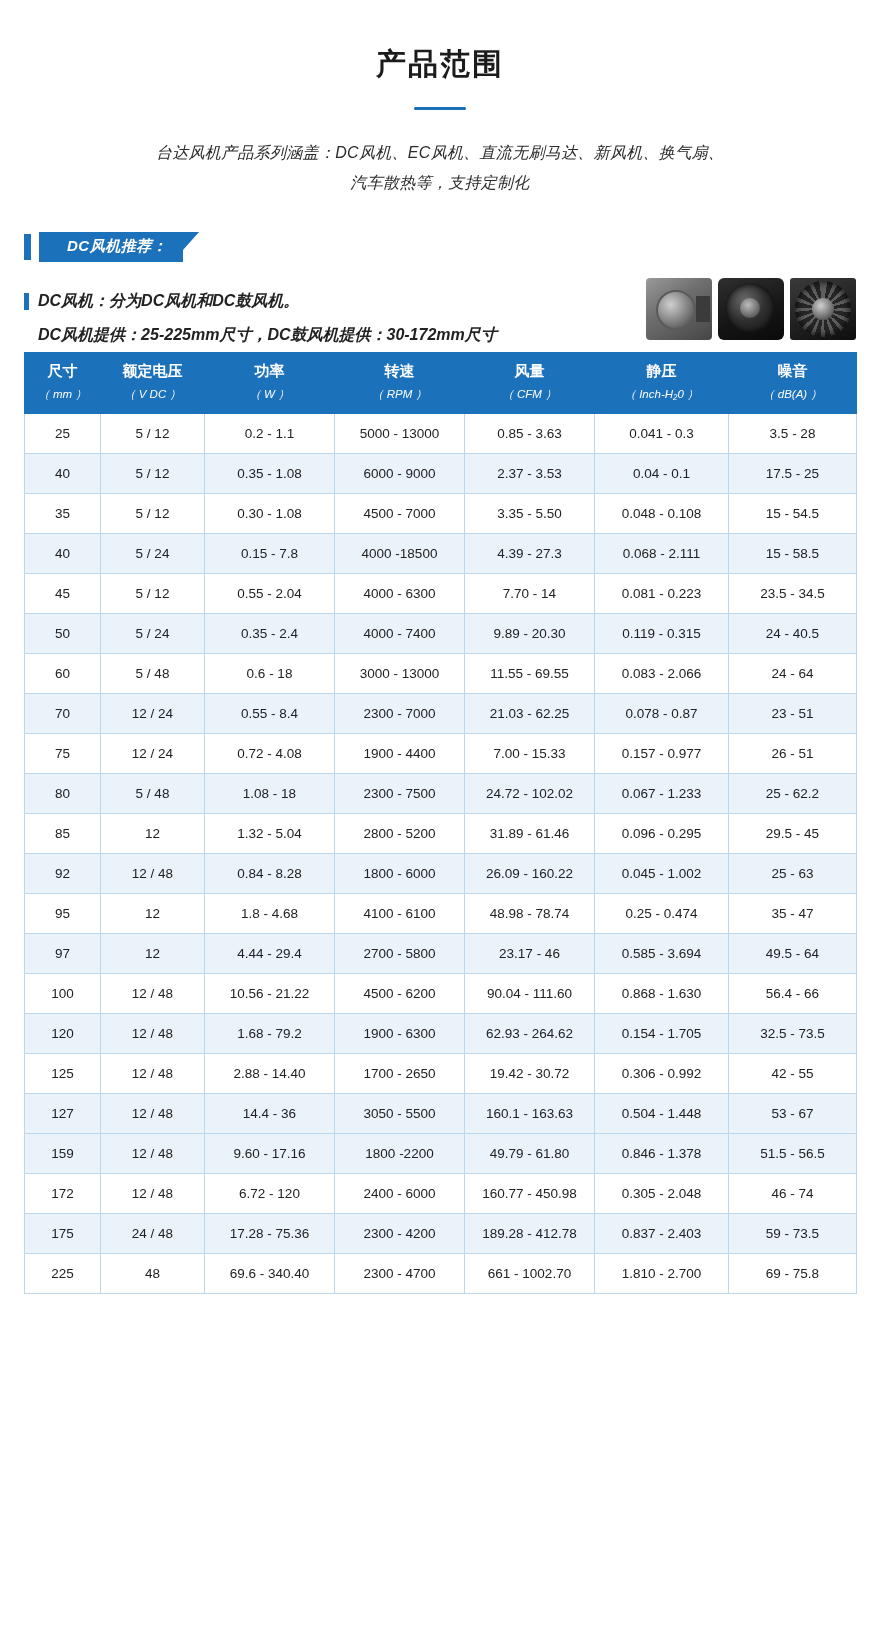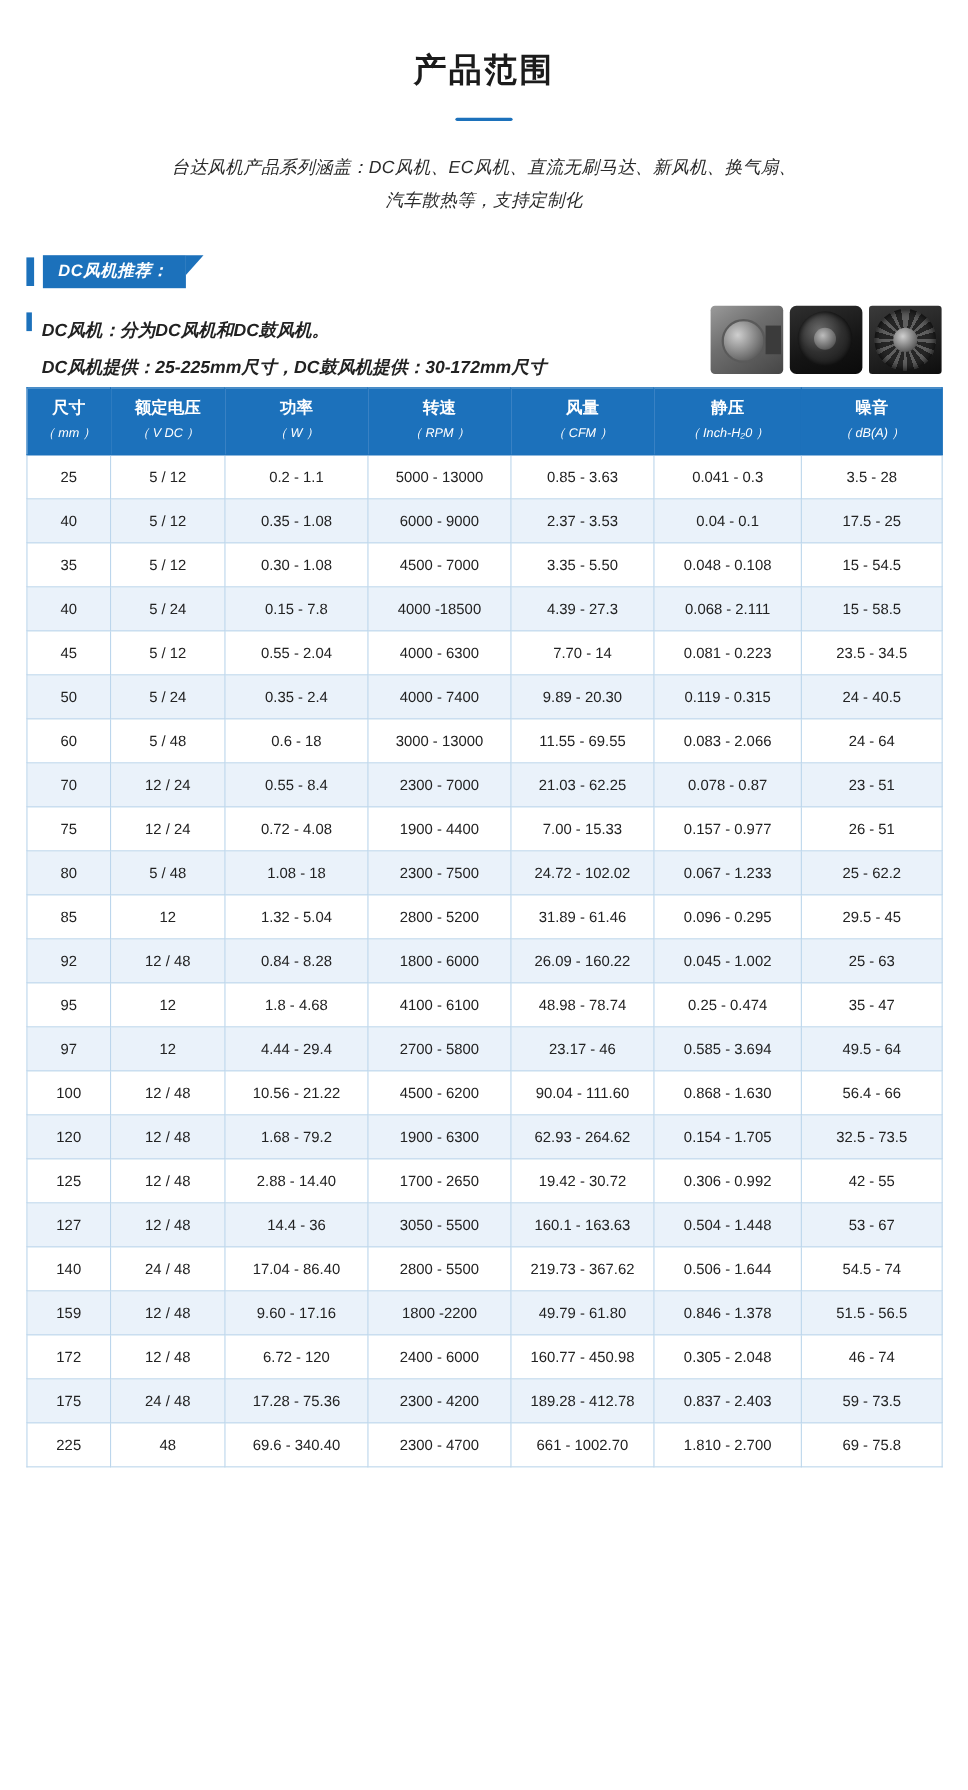--- a/index.html
+++ b/index.html
@@ -57,42 +57,42 @@
     background: #1c71bb;
     margin-right: 8px;
   }
   .tag {
     position: relative;
     background: #1c71bb;
     color: #ffffff;
     font-size: 15px;
     font-style: italic;
     font-weight: bold;
-    padding: 5px 16px 6px 14px;
+    padding: 5px 16px 6px 28px;
     letter-spacing: .5px;
   }
   .tag::after {
     content: "";
     position: absolute;
     right: -16px;
     top: 0;
     width: 0;
     height: 0;
     border-top: 18px solid #1c71bb;
     border-bottom: 19px solid transparent;
     border-right: 16px solid transparent;
   }
   
   .desc-block {
     margin: 22px 0 0 24px;
     position: relative;
   }
   .desc-line {
     display: flex;
-    align-items: flex-start;
+    align-items: center;
     font-size: 16px;
     font-style: italic;
     font-weight: bold;
     color: #222222;
     line-height: 34px;
   }
   .desc-mark {
     width: 5px;
     height: 17px;
     background: #1c71bb;
@@ -434,29 +434,20 @@
         </tr>
         <tr class="even">
           <td>127</td>
           <td>12 / 48</td>
           <td>14.4 - 36</td>
           <td>3050 - 5500</td>
           <td>160.1 - 163.63</td>
           <td>0.504 - 1.448</td>
           <td>53 - 67</td>
         </tr>
-        <tr class="odd">
-          <td>140</td>
-          <td>24 / 48</td>
-          <td>17.04 - 86.40</td>
-          <td>2800 - 5500</td>
-          <td>219.73 - 367.62</td>
-          <td>0.506 - 1.644</td>
-          <td>54.5 - 74</td>
-        </tr>
         <tr class="even">
           <td>159</td>
           <td>12 / 48</td>
           <td>9.60 - 17.16</td>
           <td>1800 -2200</td>
           <td>49.79 - 61.80</td>
           <td>0.846 - 1.378</td>
           <td>51.5 - 56.5</td>
         </tr>
         <tr class="odd">

